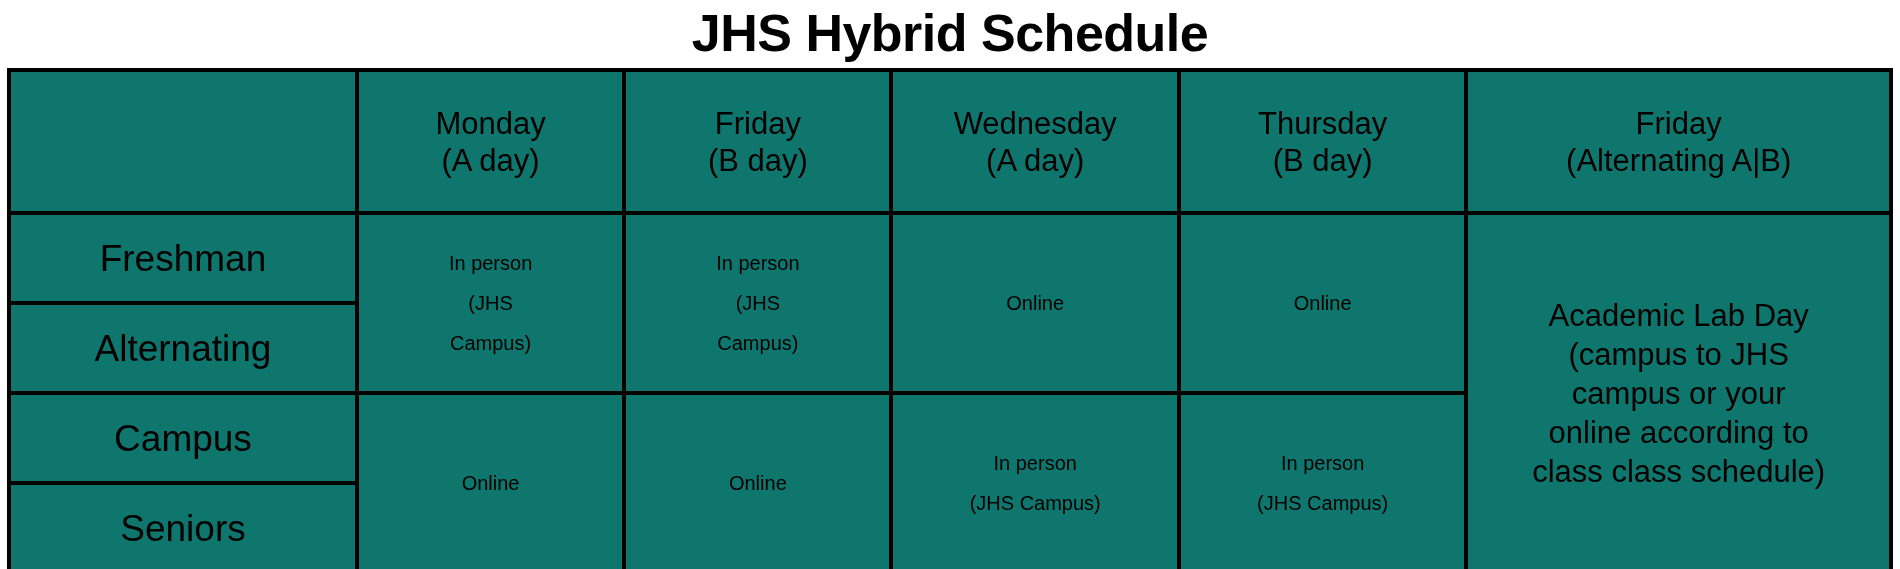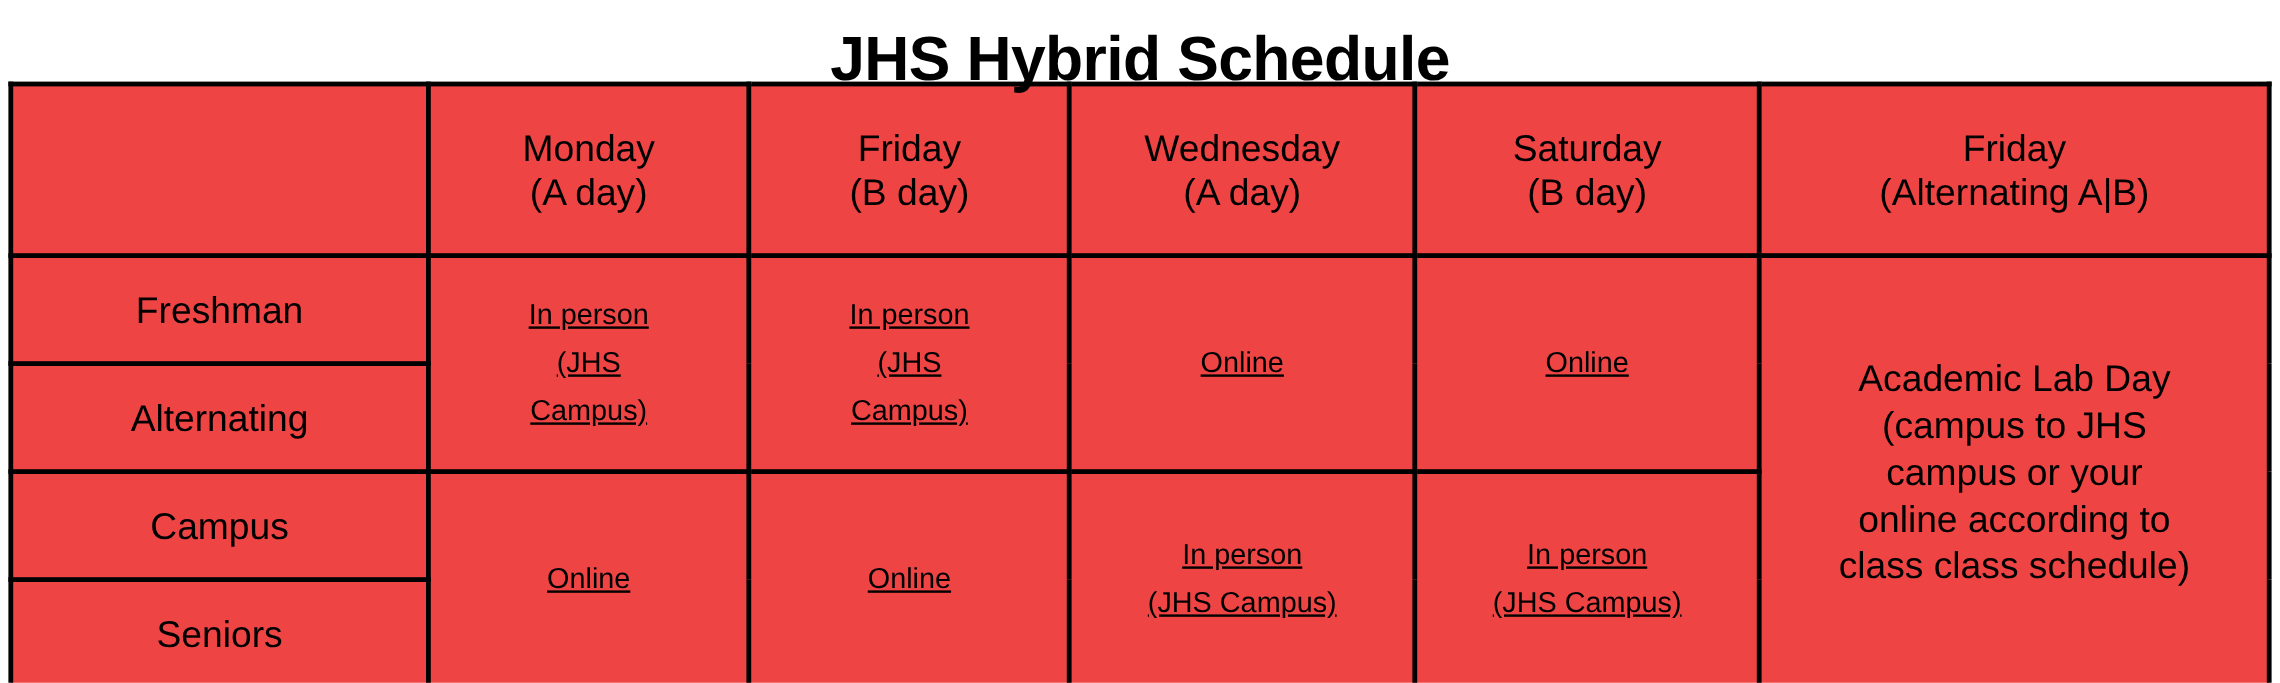--- a/index.html
+++ b/index.html
@@ -23,36 +23,36 @@
     background: #ffffff;
   }
 
   
   .title {
     text-align: center;
     font-weight: bold;
     font-size: 52px;
     line-height: 62px;
     letter-spacing: -0.5px;
-    padding-top: 19px;
+    padding-top: 2px;
     height: 68px;
   }
 
   
   .schedule {
     border-collapse: collapse;
     table-layout: fixed;
     width: 1886px;
     margin: 0 7px;
     background: #ffffff;
   }
   .schedule td, .schedule th {
     border: 4px solid #000000;
     padding: 0;
-    background: #ef4444;
+    background: #0f766e;
     vertical-align: middle;
     text-align: center;
     font-weight: normal;
   }
 
   
   .col-label  { width: 345px; }
   .col-day    { width: 265px; }
   .col-day-w  { width: 285px; }
   .col-friday { width: 421px; }
@@ -63,31 +63,30 @@
     font-weight: bold;
     font-size: 31px;
     line-height: 37px;
   }
   .hdr-blank { background: #ffffff; }
   .hdr-line { display: block; white-space: nowrap; }
 
   
   .rowlabel {
     font-weight: bold;
-    font-size: 31px;
+    font-size: 37px;
     line-height: 37px;
     height: 90px;
     background: #ffffff;
   }
 
   
   .cell {
-    font-size: 24px;
+    font-size: 20px;
     line-height: 40px;
-    text-decoration: underline;
   }
   .cell-line { display: block; white-space: nowrap; }
 
   .fill-pink { background: #e8b7b0; }
   .fill-gray { background: #cccccc; }
   .fill-white { background: #ffffff; }
 
   
   .friday-cell {
     font-size: 31px;
@@ -131,21 +130,21 @@
         <span class="hdr-line">Friday</span>
         <span class="hdr-line">(B day)</span>
       </td>
 
       <td class="hdr">
         <span class="hdr-line">Wednesday</span>
         <span class="hdr-line">(A day)</span>
       </td>
 
       <td class="hdr">
-        <span class="hdr-line">Saturday</span>
+        <span class="hdr-line">Thursday</span>
         <span class="hdr-line">(B day)</span>
       </td>
 
       <td class="hdr">
         <span class="hdr-line">Friday</span>
         <span class="hdr-line">(Alternating A|B)</span>
       </td>
     </tr>
 
     <tr>

